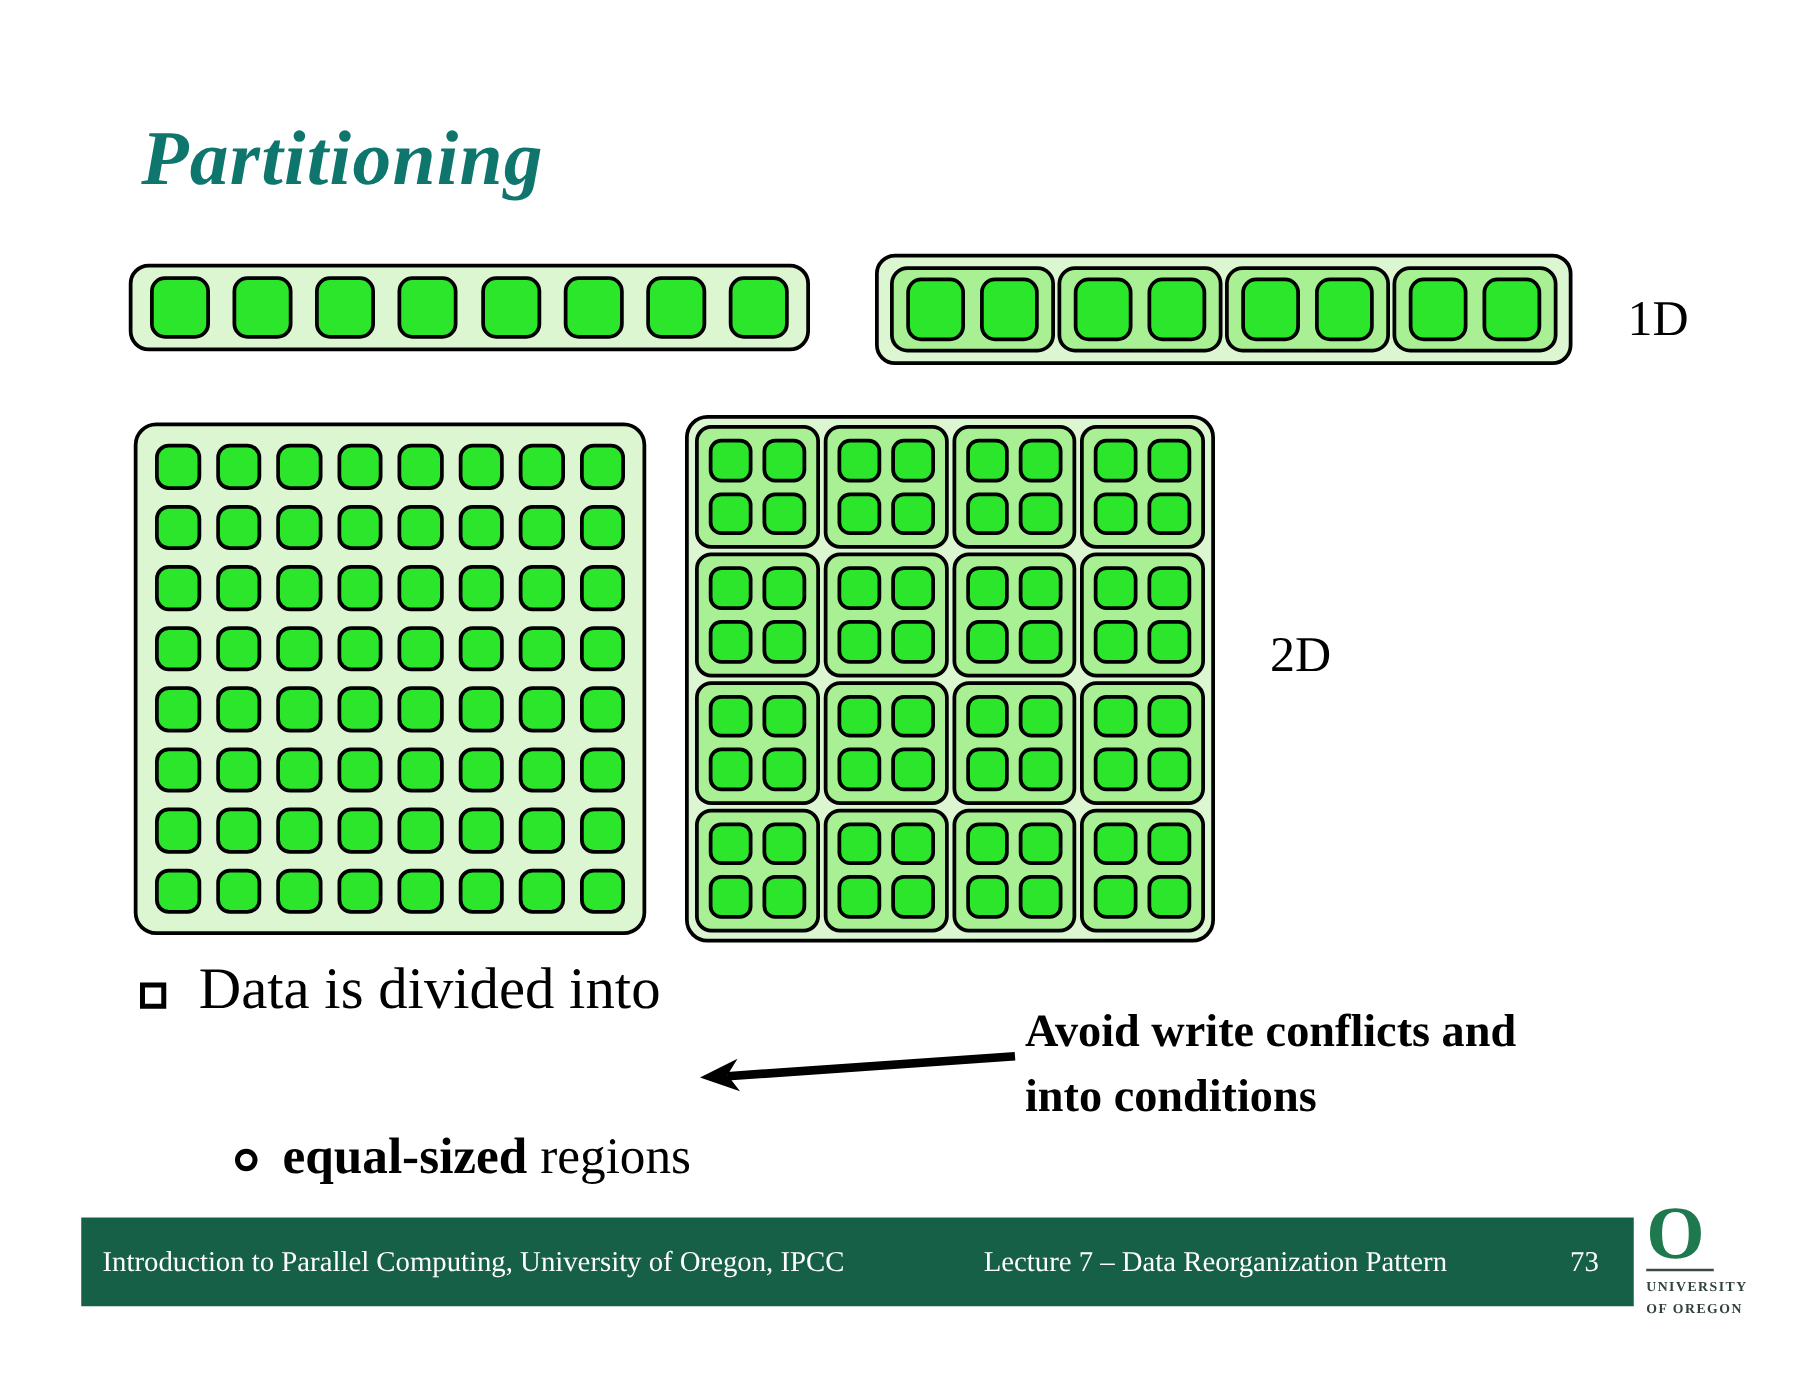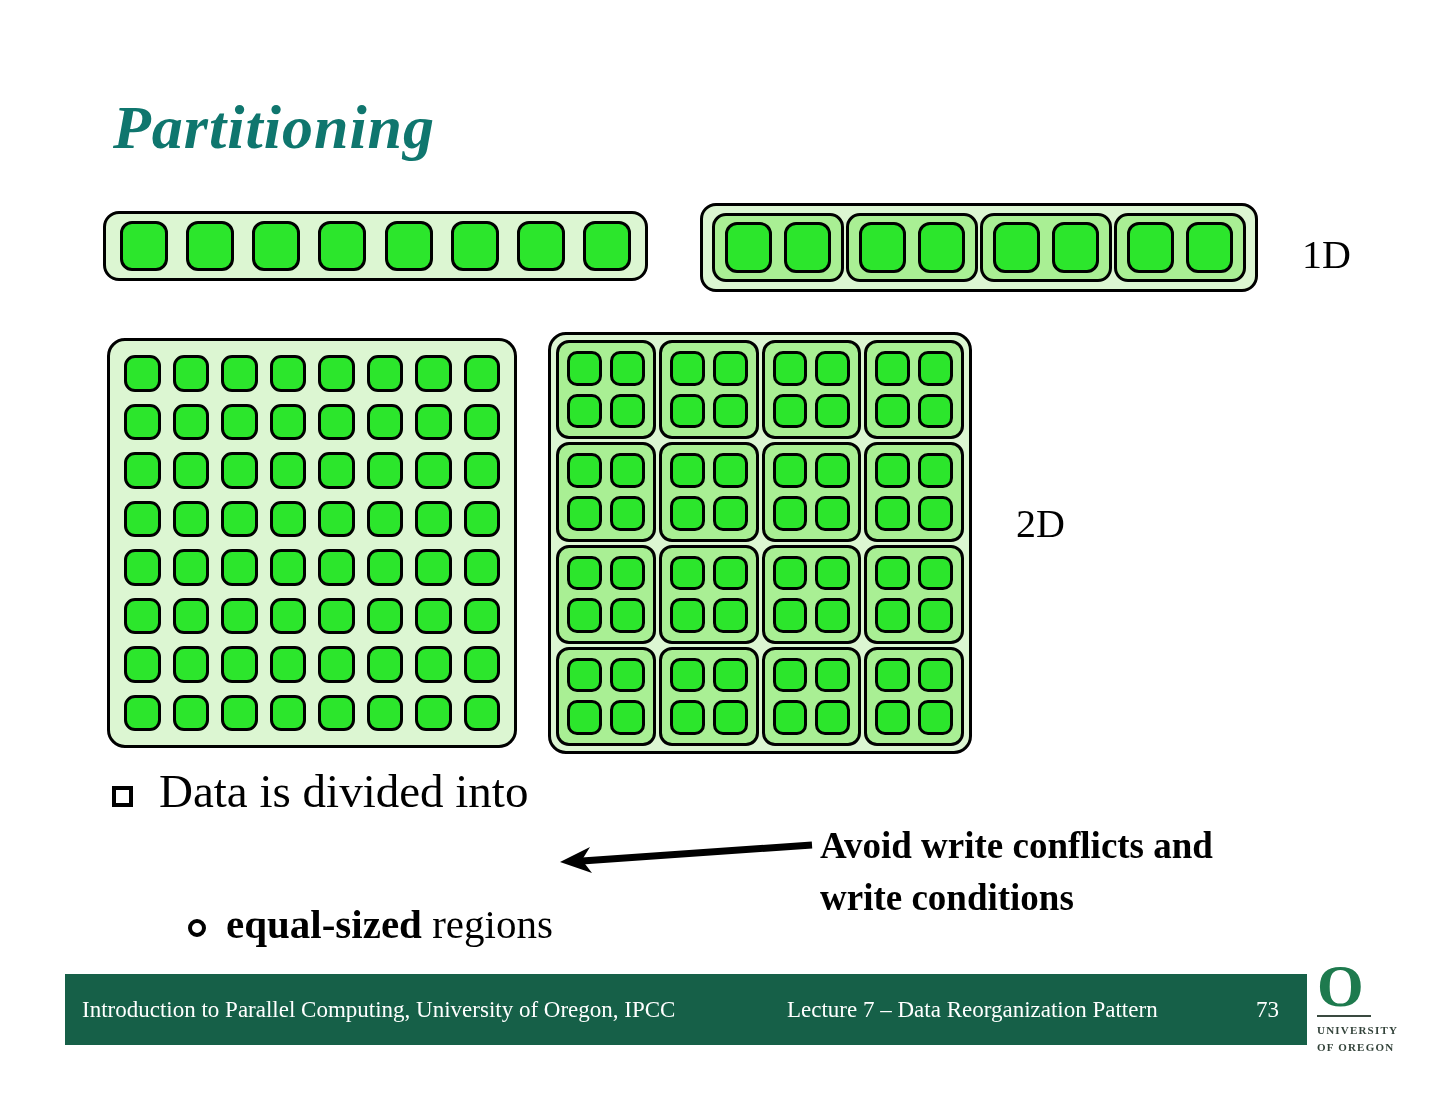--- a/index.html
+++ b/index.html
@@ -93,21 +93,21 @@
   .bullet-sub1{left:188px;top:836px;}
   .bullet-sub2{left:188px;top:900px;}
   .circle-bullet{
     width:18px;height:18px;border:4px solid #000;border-radius:50%;
     box-sizing:border-box;margin-top:8px;flex:0 0 auto;
   }
   .bold{font-weight:bold;}
 
   
   .annotation{
-    position:absolute;left:820px;top:820px;width:480px;
+    position:absolute;left:820px;top:800px;width:480px;
     font-size:37px;font-weight:bold;color:#000;line-height:52px;
   }
   .arrow-svg{position:absolute;left:550px;top:828px;width:290px;height:56px;}
 
   
   .footer-bar{
     position:absolute;left:65px;top:974px;width:1242px;height:71px;
     background:var(--footer_bar,#166048);color:#fff;
   }
   .footer-bar span{position:absolute;top:50%;transform:translateY(-50%);font-size:23px;white-space:nowrap;}
@@ -333,21 +333,21 @@
     <span class="square-bullet"></span>
     <span>Data is divided into</span>
   </div>
   <div class="bullet-sub bullet-sub2">
     <span class="circle-bullet"></span>
     <span><span class="bold">equal-sized</span><span> regions</span></span>
   </div>
 
   <div class="annotation">
     <div>Avoid write conflicts and</div>
-    <div>write conditions</div>
+    <div>into conditions</div>
   </div>
   <svg class="arrow-svg" viewBox="0 0 290 56" xmlns="http://www.w3.org/2000/svg">
     <line x1="262" y1="17" x2="32" y2="33" stroke="#000" stroke-width="7"></line>
     <polygon points="10,34 40,19 32,32 42,45" fill="#000"></polygon>
   </svg>
 
   <div class="footer-bar">
     <span class="footer-left">Introduction to Parallel Computing, University of Oregon, IPCC</span>
     <span class="footer-center">Lecture 7 – Data Reorganization Pattern</span>
     <span class="footer-page">73</span>

